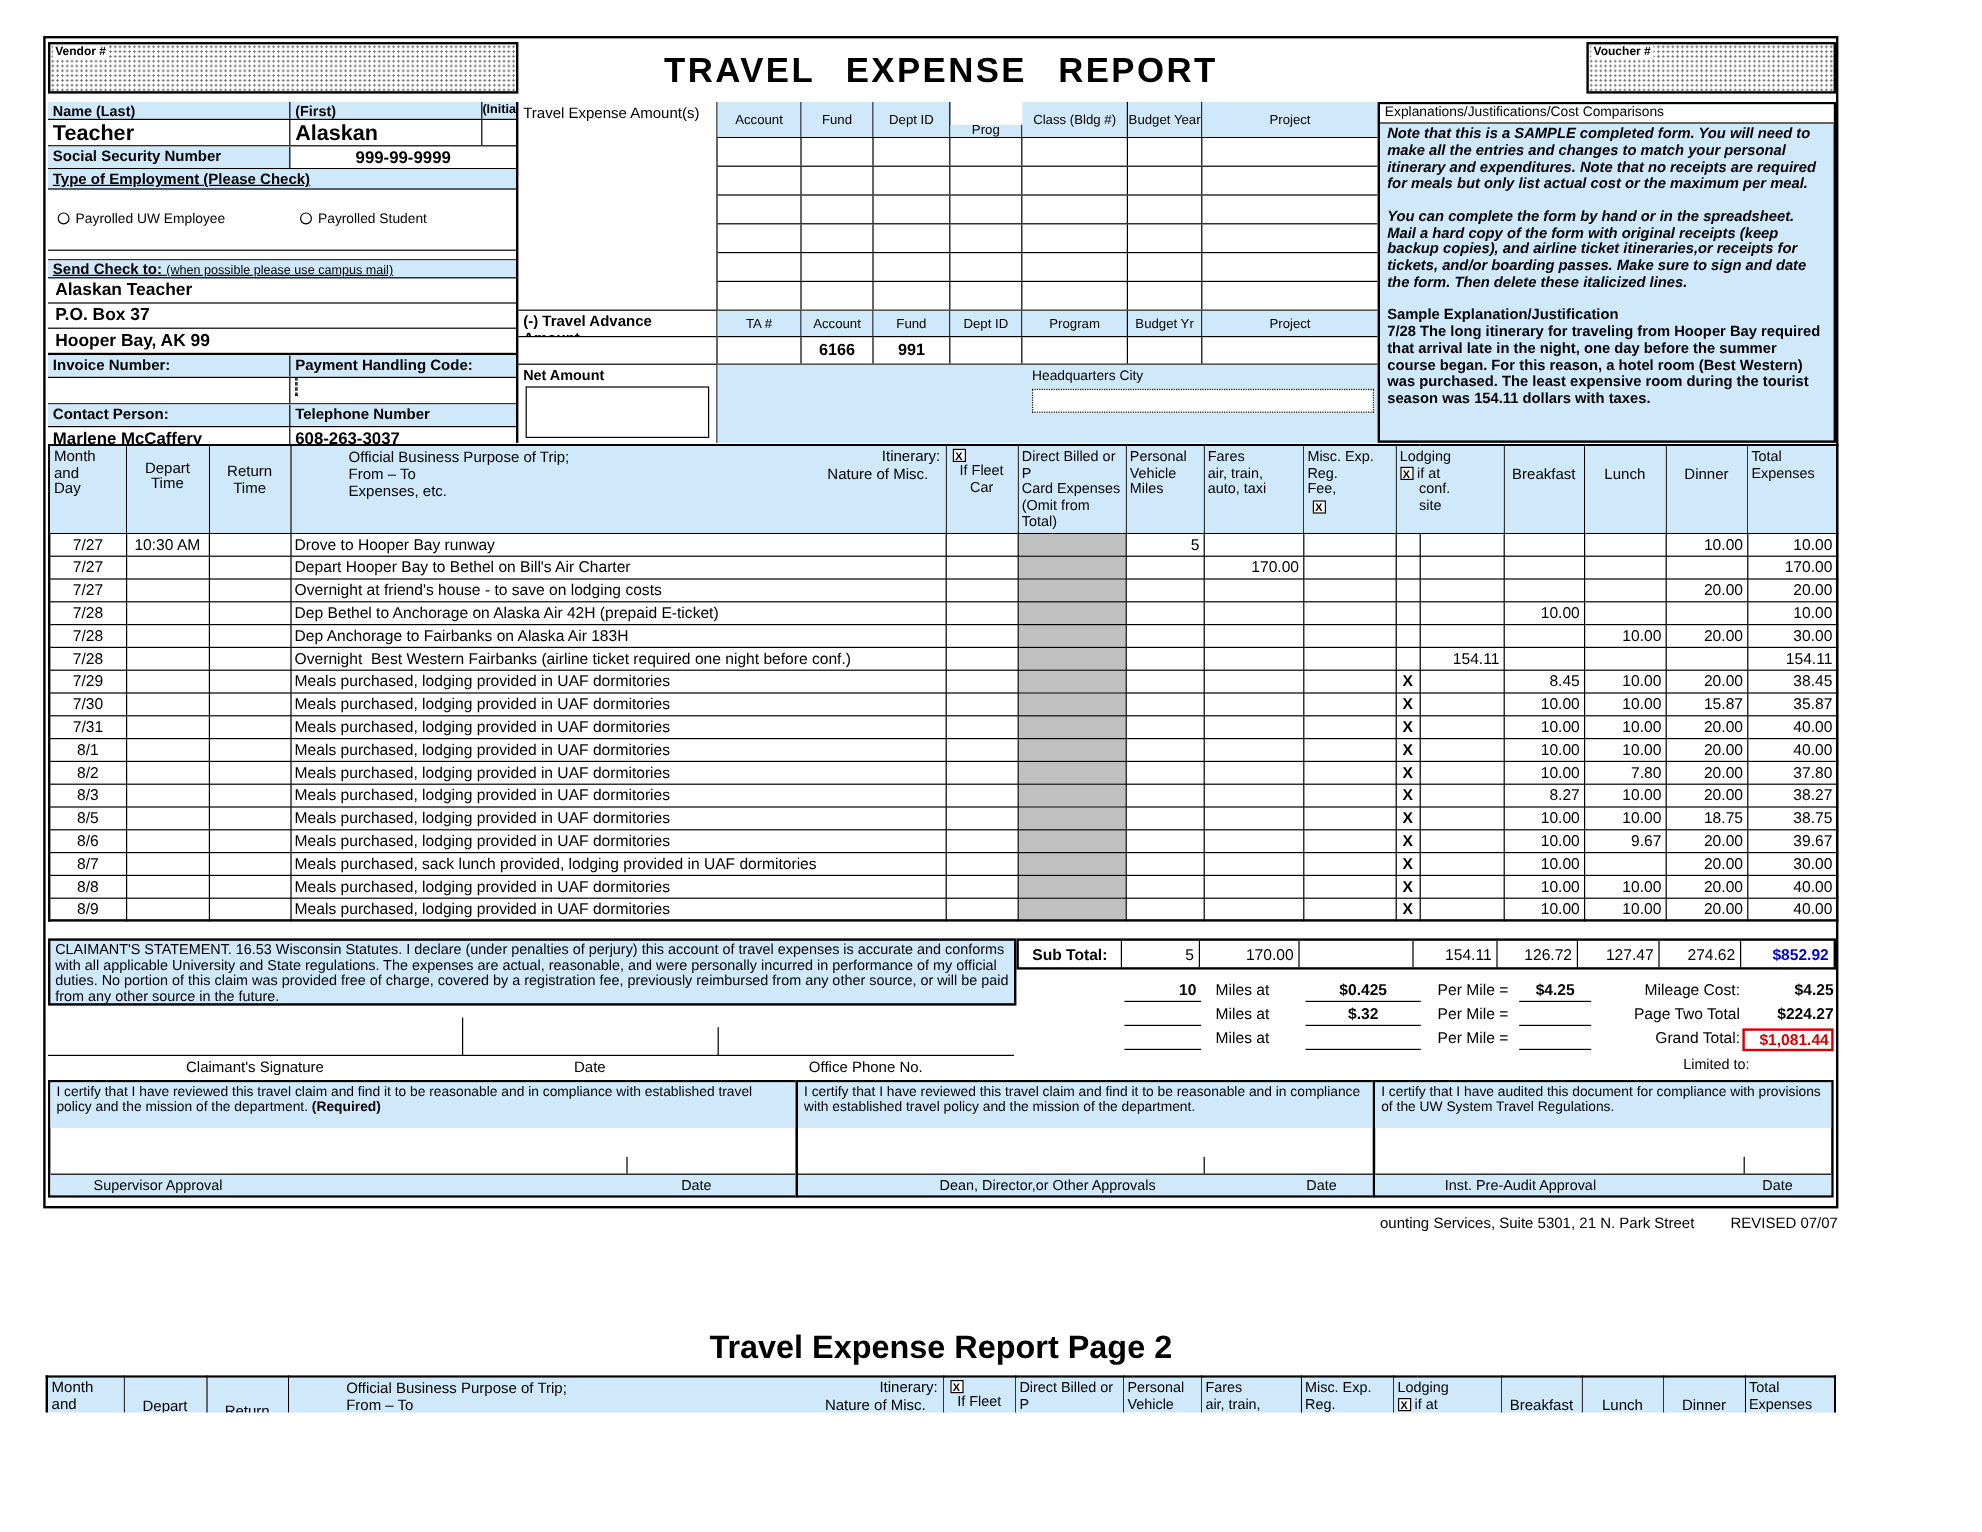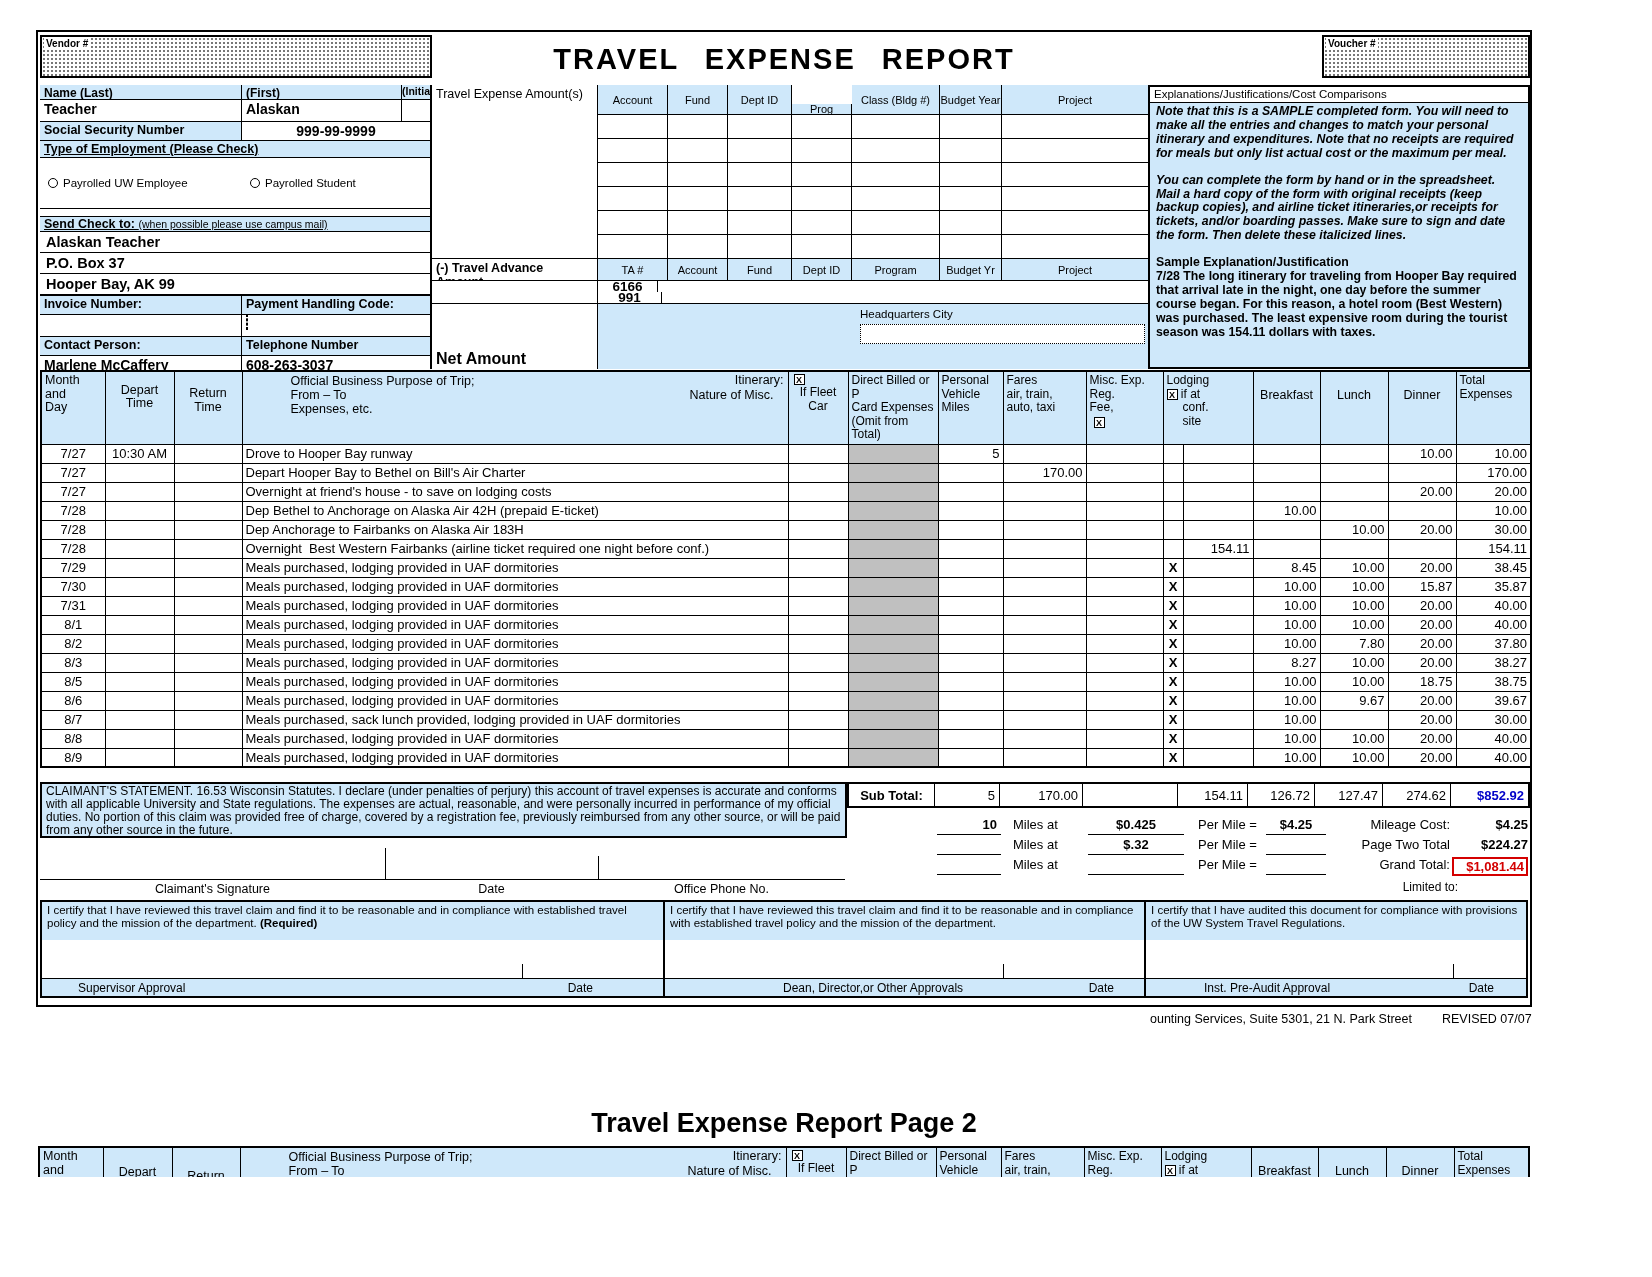--- a/index.html
+++ b/index.html
@@ -23,40 +23,40 @@
 
   
   #personal{position:absolute;left:2px;top:53px;width:392px;height:284px;border-right:2px solid #000;font-size:12.5px;}
   .prow{display:flex;border-bottom:1px solid #000;overflow:hidden;}
   .pblue{background:var(--blue);}
   .pcell{overflow:hidden;white-space:pre;}
   .pc1{width:202px;border-right:1px solid #000;padding:1px 4px;}
   .pc2{flex:1;border-right:1px solid #000;padding:1px 4px;}
   .pc3{width:28px;}
   .plab{font-weight:bold;font-size:12px;}
-  .pval{font-weight:bold;font-size:14px;white-space:pre;}
+  .pval{font-weight:bold;font-size:18px;white-space:pre;}
   .pfull{flex:1;padding:1px 4px;font-weight:bold;font-size:12.5px;text-decoration:underline;}
   .radio{display:inline-block;width:10px;height:10px;border:1px solid #000;border-radius:50%;background:#fff;vertical-align:-1px;margin-right:5px;}
   .paddr{padding:2px 6px;font-weight:bold;font-size:14.5px;}
   .small-note{font-weight:normal;font-size:10.5px;}
   .dotbox{width:180px;height:16px;border:1px dashed #000;margin:2px 0 0 4px;}
 
   
   #amounts{position:absolute;left:394px;top:53px;width:716px;height:284px;display:flex;font-size:12px;}
   .am-left{width:166px;border-right:1px solid #000;display:flex;flex-direction:column;}
   .amlc{border-bottom:1px solid #000;padding:2px 4px;overflow:hidden;}
   .am-right{flex:1;display:flex;flex-direction:column;}
   .am-r{display:flex;border-bottom:1px solid #000;}
   .am-c{border-right:1px solid #000;overflow:hidden;display:flex;align-items:center;justify-content:center;text-align:center;font-size:11px;line-height:12px;}
   .am-c:last-child{border-right:none;}
   .aw0{width:70px;}.aw1{width:60px;}.aw2{width:64px;}.aw3{width:60px;}.aw4{width:88px;}.aw5{width:62px;}.aw6{flex:1;}
   .am-head{height:30px;}
   .am-grid-row{height:24px;}
   .am-adv{height:22px;}
-  .am-val{height:23px;flex-direction:column;}
+  .am-val{height:23px;}
   .am-val .am-c{font-weight:bold;font-size:13.5px;}
   .am-net{flex:1;background:var(--blue);position:relative;border-bottom:none;}
   .hq-label{position:absolute;left:262px;top:4px;font-size:11.5px;}
   .hq-box{position:absolute;left:262px;top:20px;width:285px;height:20px;background:#fff;border:1px dotted #000;}
   .net-inner{flex:1;border:1px solid #000;margin:2px;background:#fff;}
 
   
   #explain{position:absolute;left:1110px;top:53px;width:382px;height:284px;border:2px solid #000;background:var(--blue);}
   #explain .ex-head{background:#fff;border-bottom:1px solid #000;height:16px;font-size:11.5px;padding:1px 4px;}
   #explain .ex-body{padding:2px 6px;font-size:12.3px;line-height:13.9px;}
@@ -195,21 +195,21 @@
         <span class="pcell pval" style="flex:1;padding:1px 4px;font-size:14px;">608-263-3037</span>
       </div>
     </div>
 
     <div id="amounts">
       <div class="am-left">
         <div class="amlc" style="height:174px;font-size:12.5px;">Travel Expense Amount(s)</div>
         <div class="amlc" style="height:22px;font-weight:bold;font-size:12.5px;">(-) Travel Advance Amount</div>
         <div class="amlc" style="height:23px;"></div>
         <div class="amlc" style="flex:1;border-bottom:none;display:flex;flex-direction:column;">
-          <span style="font-weight:bold;font-size:16px;margin-top:44px;">Net Amount</span>
+          <span style="font-weight:bold;font-size:12px;">Net Amount</span>
           <span class="net-inner"></span>
         </div>
       </div>
       <div class="am-right">
         <div class="am-r am-head">
           <span class="am-c aw0" style="background:var(--blue);">Account</span>
           <span class="am-c aw1" style="background:var(--blue);">Fund</span>
           <span class="am-c aw2" style="background:var(--blue);">Dept ID</span>
           <span class="am-c aw3" style="background:var(--blue);margin-top:19px;">Prog</span>
           <span class="am-c aw4" style="background:var(--blue);">Class  (Bldg #)</span>

